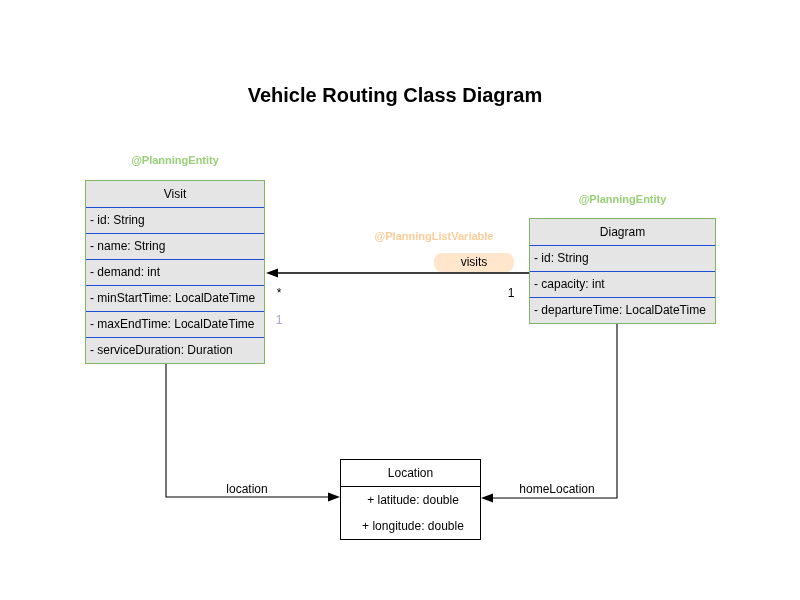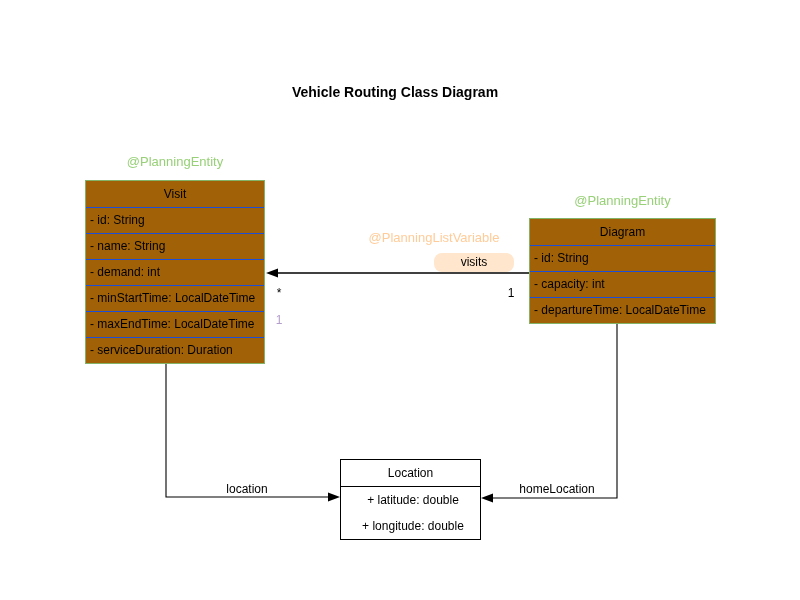--- a/index.html
+++ b/index.html
@@ -1,26 +1,26 @@
 <!DOCTYPE html>
 <html><head>
 <meta charset="utf-8">
 <style>
   html,body{margin:0;padding:0;}
   body{font-family:"Liberation Sans", sans-serif;background:#ffffff;}
   #canvas{position:relative;width:800px;height:600px;background:#ffffff;overflow:hidden;}
   .title{position:absolute;left:0;top:84px;width:790px;text-align:center;
-         font-size:14px;font-weight:bold;color:#000000;}
+         font-size:20px;font-weight:bold;color:#000000;}
   
-  .annotation{position:absolute;font-size:13px;font-weight:normal;text-align:center;}
+  .annotation{position:absolute;font-size:11px;font-weight:bold;text-align:center;}
   .annotation.green{color:#97d077;}
   .annotation.orange{color:#ffcc99;}
   
   .uml-class{position:absolute;box-sizing:border-box;font-size:12px;color:#000000;}
-  .uml-class.green{background:#a16207;border:1px solid #82b366;}
+  .uml-class.green{background:#e5e5e5;border:1px solid #82b366;}
   .uml-class.plain{background:#ffffff;border:1px solid #000000;}
   .uml-header{height:26px;line-height:26px;text-align:center;box-sizing:border-box;}
   .uml-class.green .uml-row{height:26px;line-height:25px;border-top:1px solid #1d4ed8;
         padding-left:4px;box-sizing:border-box;text-align:left;}
   .uml-class.plain .uml-body{border-top:1px solid #000000;}
   .uml-class.plain .uml-line{height:26px;line-height:26px;padding-left:5px;text-align:center;}
   
   .edge-label{position:absolute;font-size:12px;color:#000000;text-align:center;border-radius:8px;}
   .edge-label.badge{background:#ffe6cc;height:19px;line-height:19px;}
   .mult{position:absolute;font-size:12px;color:#000000;text-align:center;width:18px;}

